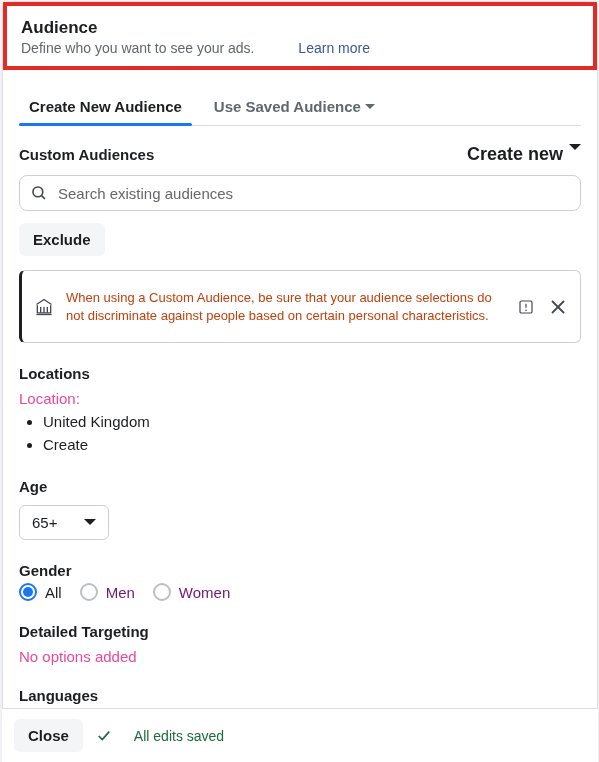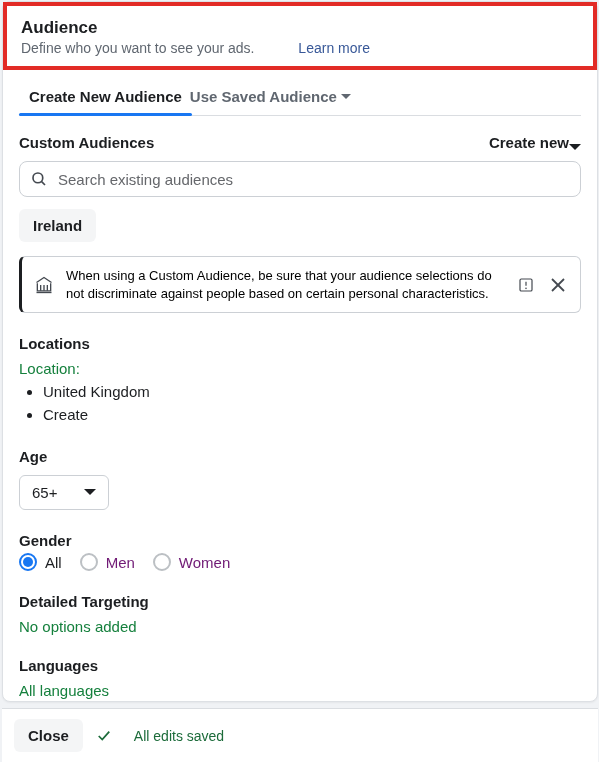--- a/index.html
+++ b/index.html
@@ -38,21 +38,22 @@
   }
   .section-desc a {
     color: #385898;
     text-decoration: none;
     cursor: pointer;
     margin-left: 40px;
   }
   .tabs {
     display: flex;
     border-bottom: 1px solid #dadde1;
-    margin: 10px 16px 0 16px;
+    margin: 20px 16px 0 16px;
+    gap: 24px;
     padding-left: 6px;
   }
   .tab {
     padding: 8px 4px 10px 4px;
     font-size: 15px;
     font-weight: 600;
     color: #606770;
     cursor: pointer;
     position: relative;
     display: flex;
@@ -76,22 +77,23 @@
     justify-content: space-between;
     align-items: center;
   }
   .field-label {
     font-size: 15px;
     font-weight: 700;
     color: #1c1e21;
   }
   .dropdown-link {
     display: flex;
-    align-items: flex-end;
-    font-size: 15px;
+    align-items: flex-start;
+    gap: 6px;
+    font-size: 18px;
     font-weight: 600;
     color: #1c1e21;
     cursor: pointer;
   }
   .search-box {
     display: flex;
     align-items: center;
     border: 1px solid #ccd0d5;
     border-radius: 8px;
     padding: 8px 10px;
@@ -116,35 +118,35 @@
     font-weight: 600;
     color: #1c1e21;
     cursor: pointer;
   }
   .info-box {
     display: flex;
     align-items: center;
     border: 1px solid #ccd0d5;
     border-left: 3px solid #1c1e21;
     border-radius: 6px;
-    padding: 10px 12px;
+    padding: 18px 12px;
     margin-top: 14px;
     gap: 12px;
     font-size: 13px;
-    color: #000000;
+    color: #c2410c;
   }
   .info-box .msg { flex: 1; line-height: 1.35; }
   .icon-btn {
     width: 20px; height: 20px;
     display: flex; align-items: center; justify-content: center;
     cursor: pointer;
     color: #444950;
   }
   .section { margin-top: 22px; }
-  .plain-text { font-size: 15px; color: #15803d; margin-top: 8px; }
+  .plain-text { font-size: 15px; color: #ec4899; margin-top: 8px; }
   ul.loc-list { list-style: disc; padding-left: 24px; margin-top: 4px; }
   ul.loc-list li { font-size: 15px; color: #1c1e21; line-height: 1.5; }
   .age-row { display: flex; margin-top: 10px; border: 1px solid #ccd0d5; border-radius: 6px; width: fit-content; }
   .age-select {
     display: flex;
     align-items: center;
     justify-content: space-between;
     padding: 8px 12px;
     font-size: 15px;
     min-width: 88px;
@@ -231,21 +233,21 @@
     <div class="search-box">
       <span>
         <svg width="18" height="18" viewBox="0 0 24 24" fill="none" stroke="#444950" stroke-width="2.2">
             <circle cx="10.5" cy="10.5" r="6.5"></circle>
             <line x1="15.5" y1="15.5" x2="20" y2="20"></line>
           </svg>
       </span>
       <input type="text" placeholder="Search existing audiences" style="">
     </div>
 
-    <button class="exclude-btn">Ireland</button>
+    <button class="exclude-btn">Exclude</button>
 
     <div class="info-box">
       <span>
         <svg width="20" height="20" viewBox="0 0 24 24" fill="none" stroke="#444950" stroke-width="1.6">
             <path d="M3 9l9-6 9 6"></path>
             <path d="M4 10v9h16v-9"></path>
             <path d="M8 19v-7M12 19v-7M16 19v-7"></path>
             <path d="M3 21h18"></path>
           </svg>
       </span>

